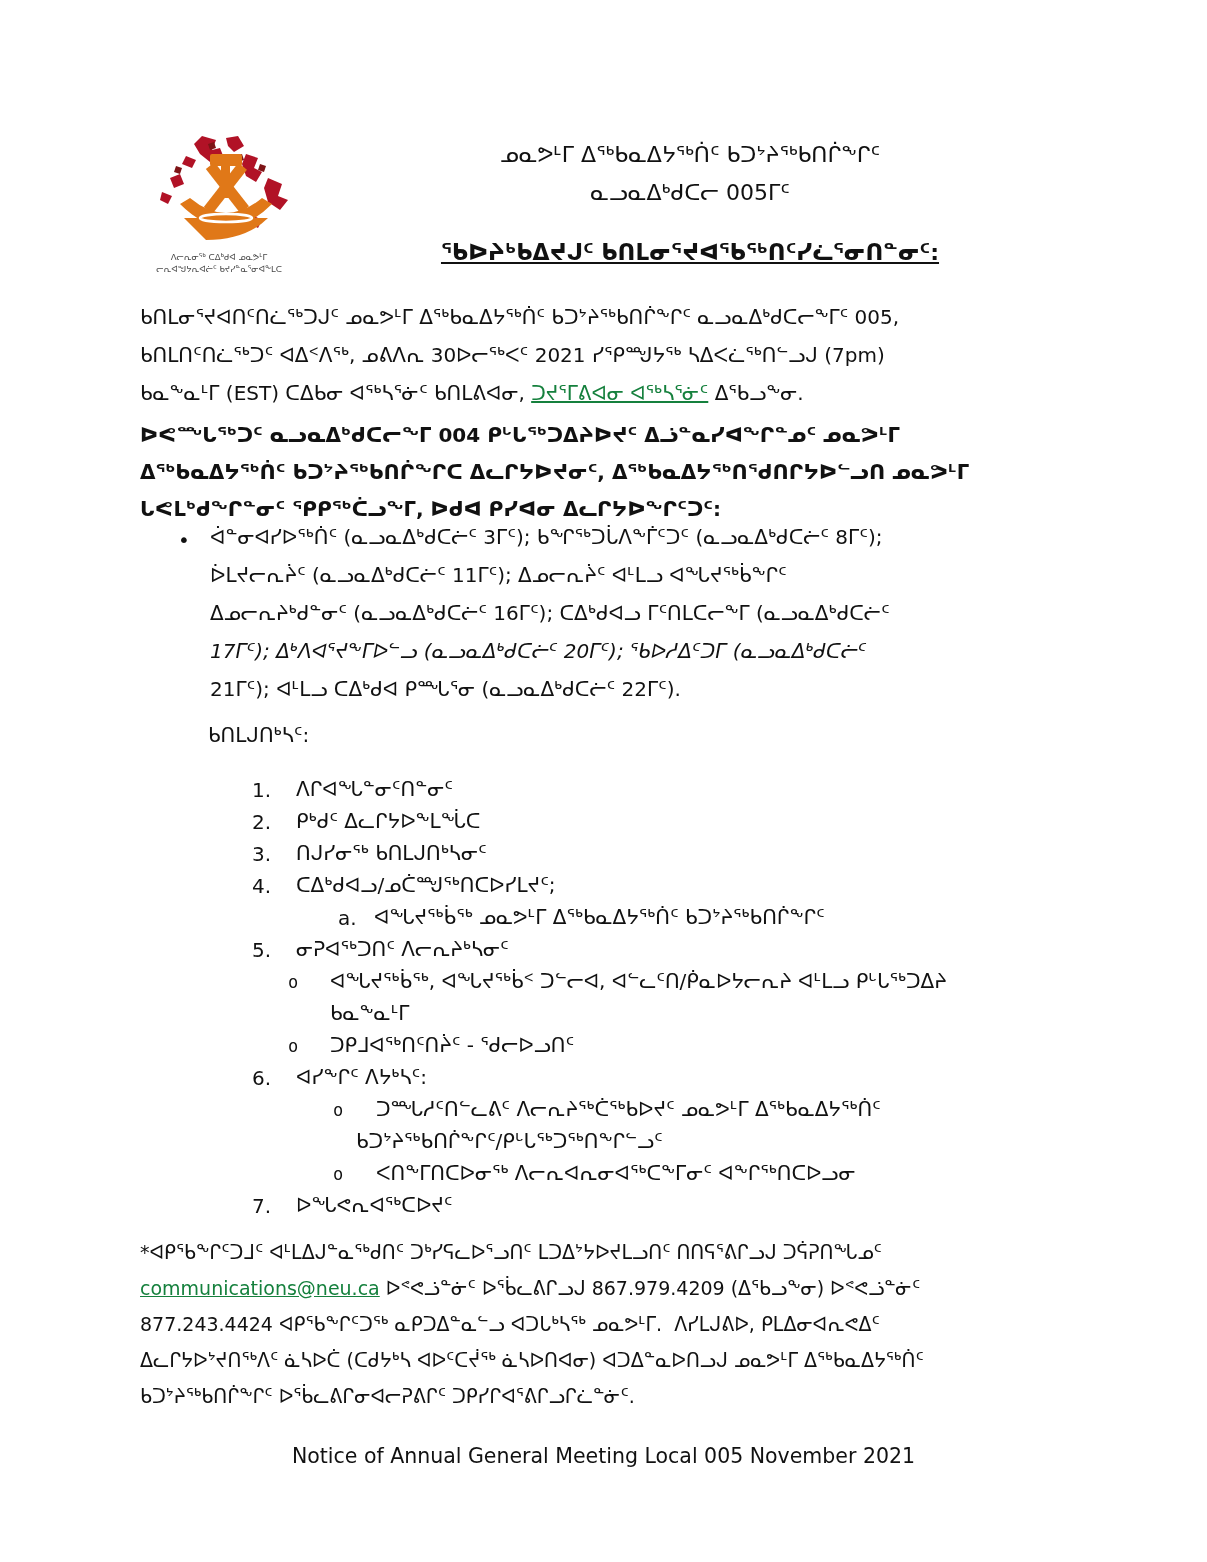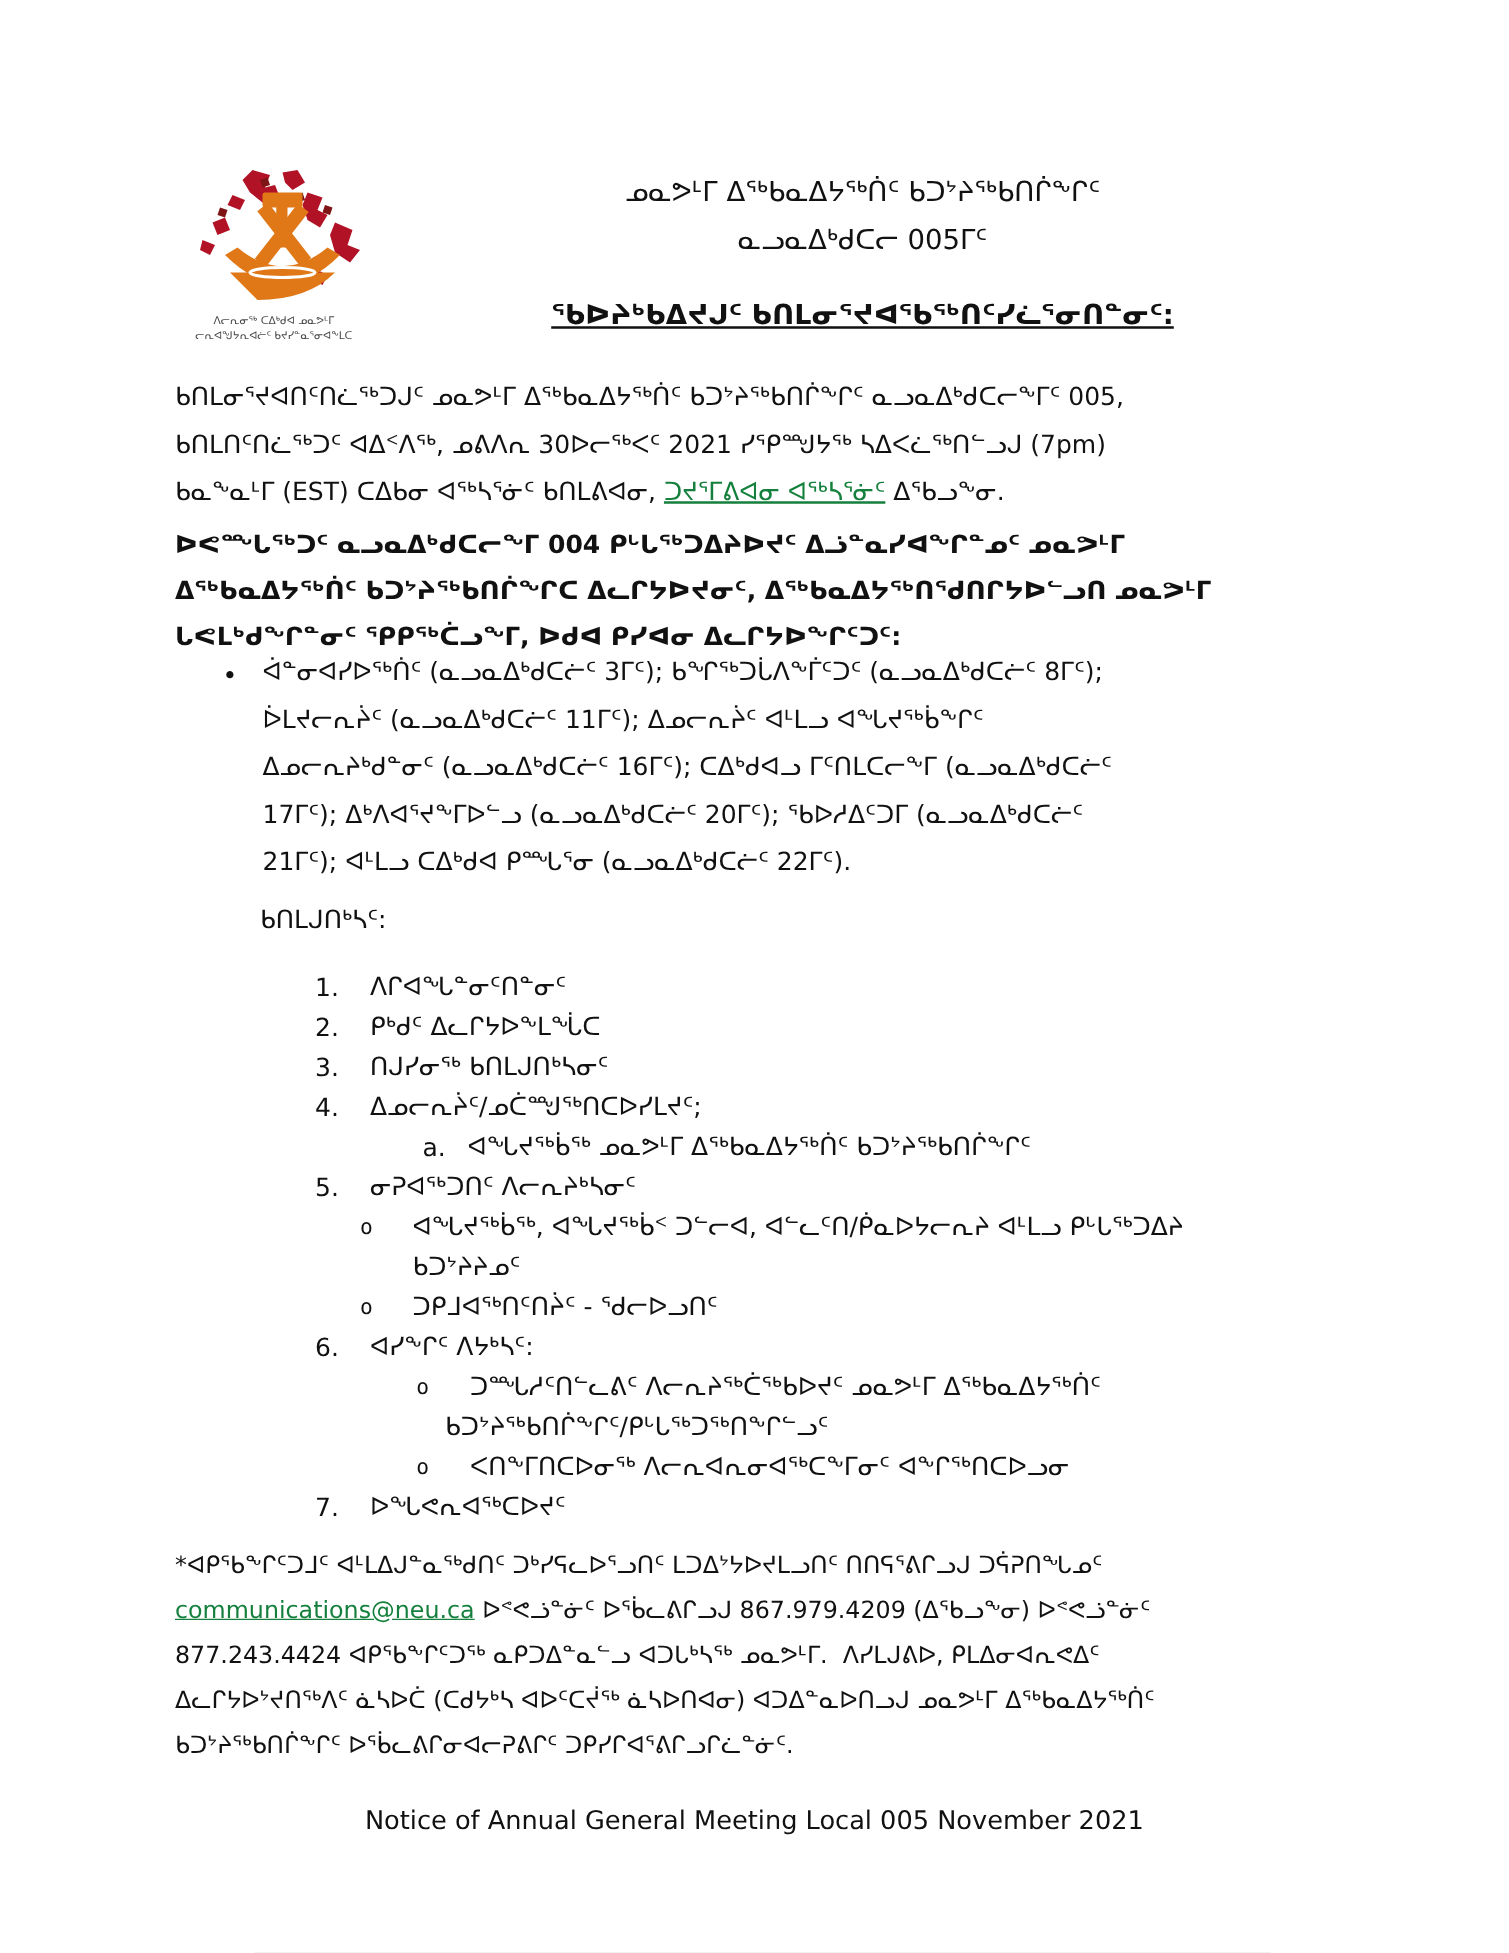--- a/index.html
+++ b/index.html
@@ -73,46 +73,46 @@
   <div class="t" style="left:140px;top:382px;"><span>ᑲᓇᖕᓇᒻᒥ (EST) ᑕᐃᑲᓂ ᐊᖅᓴᕐᓃᑦ ᑲᑎᒪᕕᐊᓂ, </span><a class="lnk">ᑐᔪᕐᒥᕕᐊᓂ ᐊᖅᓴᕐᓃᑦ</a><span> ᐃᖃᓗᖕᓂ.</span></div>
 
   <div class="t bold" style="left:140px;top:424px;">ᐅᕙᙵᖅᑐᑦ ᓇᓗᓇᐃᒃᑯᑕᓕᖕᒥ 004 ᑭᒡᒐᖅᑐᐃᔨᐅᔪᑦ ᐃᓘᓐᓇᓯᐊᖕᒋᓐᓄᑦ ᓄᓇᕗᒻᒥ</div>
   <div class="t bold" style="left:140px;top:461px;">ᐃᖅᑲᓇᐃᔭᖅᑏᑦ ᑲᑐᔾᔨᖅᑲᑎᒌᖕᒋᑕ ᐃᓚᒋᔭᐅᔪᓂᑦ, ᐃᖅᑲᓇᐃᔭᖅᑎᖁᑎᒋᔭᐅᓪᓗᑎ ᓄᓇᕗᒻᒥ</div>
   <div class="t bold" style="left:140px;top:498px;">ᒐᕙᒪᒃᑯᖕᒋᓐᓂᑦ ᕿᑭᖅᑖᓗᖕᒥ, ᐅᑯᐊ ᑭᓯᐊᓂ ᐃᓚᒋᔭᐅᖕᒋᑦᑐᑦ:</div>
 
   <div class="marker" style="left:178px;top:528px;">•</div>
   <div class="t" style="left:210px;top:526px;">ᐋᓐᓂᐊᓯᐅᖅᑏᑦ (ᓇᓗᓇᐃᒃᑯᑕᓖᑦ 3ᒥᑦ); ᑲᖏᖅᑐᒑᐱᖕᒦᑦᑐᑦ (ᓇᓗᓇᐃᒃᑯᑕᓖᑦ 8ᒥᑦ);</div>
   <div class="t" style="left:210px;top:564px;">ᐆᒪᔪᓕᕆᔩᑦ (ᓇᓗᓇᐃᒃᑯᑕᓖᑦ 11ᒥᑦ); ᐃᓄᓕᕆᔩᑦ ᐊᒻᒪᓗ ᐊᖓᔪᖅᑳᖕᒋᑦ</div>
   <div class="t" style="left:210px;top:602px;">ᐃᓄᓕᕆᔨᒃᑯᓐᓂᑦ (ᓇᓗᓇᐃᒃᑯᑕᓖᑦ 16ᒥᑦ); ᑕᐃᒃᑯᐊᓗ ᒥᑦᑎᒪᑕᓕᖕᒥ (ᓇᓗᓇᐃᒃᑯᑕᓖᑦ</div>
-  <div class="t" style="left:210px;top:640px;">17ᒥᑦ); ᐃᒃᐱᐊᕐᔪᖕᒥᐅᓪᓗ (ᓇᓗᓇᐃᒃᑯᑕᓖᑦ 20ᒥᑦ); ᖃᐅᓱᐃᑦᑐᒥ (ᓇᓗᓇᐃᒃᑯᑕᓖᑦ</div>
+  <div class="t" style="left:210px;top:640px;font-style:italic;">17ᒥᑦ); ᐃᒃᐱᐊᕐᔪᖕᒥᐅᓪᓗ (ᓇᓗᓇᐃᒃᑯᑕᓖᑦ 20ᒥᑦ); ᖃᐅᓱᐃᑦᑐᒥ (ᓇᓗᓇᐃᒃᑯᑕᓖᑦ</div>
   <div class="t" style="left:210px;top:678px;">21ᒥᑦ); ᐊᒻᒪᓗ ᑕᐃᒃᑯᐊ ᑭᙵᕐᓂ (ᓇᓗᓇᐃᒃᑯᑕᓖᑦ 22ᒥᑦ).</div>
 
   <div class="t" style="left:208px;top:724px;">ᑲᑎᒪᒍᑎᒃᓴᑦ:</div>
 
   <div class="marker" style="left:252px;top:778px;">1.</div>
   <div class="t" style="left:296px;top:778px;">ᐱᒋᐊᖓᓐᓂᑦᑎᓐᓂᑦ</div>
 
   <div class="marker" style="left:252px;top:810px;">2.</div>
   <div class="t" style="left:296px;top:810px;">ᑭᒃᑯᑦ ᐃᓚᒋᔭᐅᖕᒪᖔᑕ</div>
 
   <div class="marker" style="left:252px;top:842px;">3.</div>
   <div class="t" style="left:296px;top:842px;">ᑎᒍᓯᓂᖅ ᑲᑎᒪᒍᑎᒃᓴᓂᑦ</div>
 
   <div class="marker" style="left:252px;top:874px;">4.</div>
-  <div class="t" style="left:296px;top:874px;">ᐃᓄᓕᕆᔩᑦ/ᓄᑖᙳᖅᑎᑕᐅᓯᒪᔪᑦ;</div>
+  <div class="t" style="left:296px;top:874px;">ᑕᐃᒃᑯᐊᓗ/ᓄᑖᙳᖅᑎᑕᐅᓯᒪᔪᑦ;</div>
 
   <div class="marker" style="left:338px;top:906px;">a.</div>
   <div class="t" style="left:374px;top:906px;">ᐊᖓᔪᖅᑳᖅ ᓄᓇᕗᒻᒥ ᐃᖅᑲᓇᐃᔭᖅᑏᑦ ᑲᑐᔾᔨᖅᑲᑎᒌᖕᒋᑦ</div>
 
   <div class="marker" style="left:252px;top:938px;">5.</div>
   <div class="t" style="left:296px;top:938px;">ᓂᕈᐊᖅᑐᑎᑦ ᐱᓕᕆᔨᒃᓴᓂᑦ</div>
 
   <div class="omarker" style="left:288px;top:972px;">o</div>
   <div class="t" style="left:330px;top:970px;">ᐊᖓᔪᖅᑳᖅ, ᐊᖓᔪᖅᑳᑉ ᑐᓪᓕᐊ, ᐊᓪᓚᑦᑎ/ᑮᓇᐅᔭᓕᕆᔨ ᐊᒻᒪᓗ ᑭᒡᒐᖅᑐᐃᔨ</div>
-  <div class="t" style="left:330px;top:1002px;">ᑲᑐᔾᔨᔨᓄᑦ</div>
+  <div class="t" style="left:330px;top:1002px;">ᑲᓇᖕᓇᒻᒥ</div>
 
   <div class="omarker" style="left:288px;top:1036px;">o</div>
   <div class="t" style="left:330px;top:1034px;">ᑐᑭᒧᐊᖅᑎᑦᑎᔩᑦ - ᖁᓕᐅᓗᑎᑦ</div>
 
   <div class="marker" style="left:252px;top:1066px;">6.</div>
   <div class="t" style="left:296px;top:1066px;">ᐊᓯᖕᒋᑦ ᐱᔭᒃᓴᑦ:</div>
 
   <div class="omarker" style="left:333px;top:1100px;">o</div>
   <div class="t" style="left:376px;top:1098px;">ᑐᙵᓱᑦᑎᓪᓚᕕᑦ ᐱᓕᕆᔨᖅᑖᖅᑲᐅᔪᑦ ᓄᓇᕗᒻᒥ ᐃᖅᑲᓇᐃᔭᖅᑏᑦ</div>
   <div class="t" style="left:356px;top:1130px;">ᑲᑐᔾᔨᖅᑲᑎᒌᖕᒋᑦ/ᑭᒡᒐᖅᑐᖅᑎᖕᒋᓪᓗᑦ</div>

